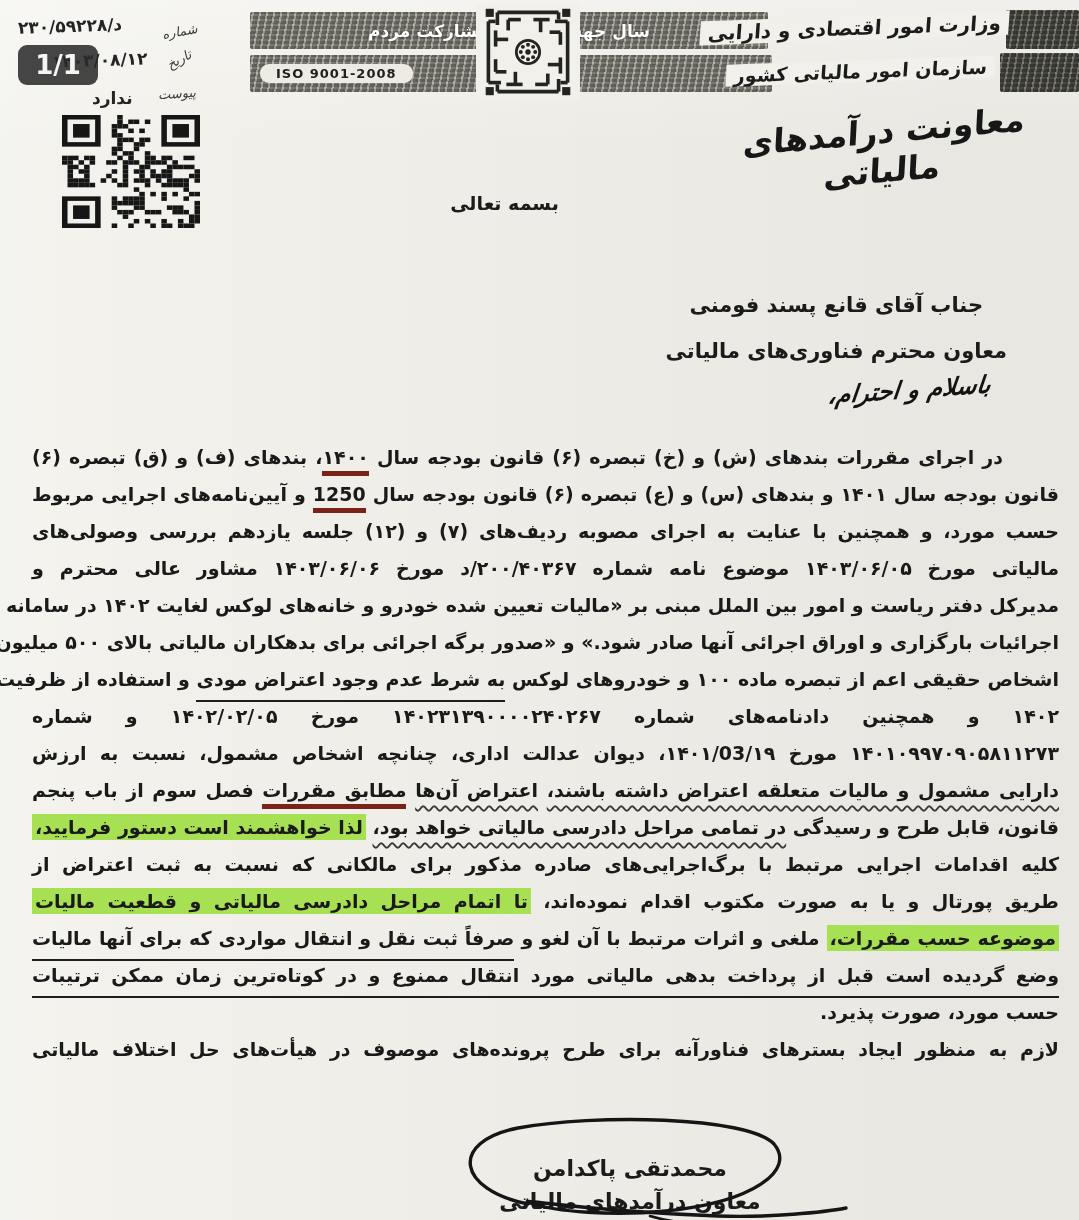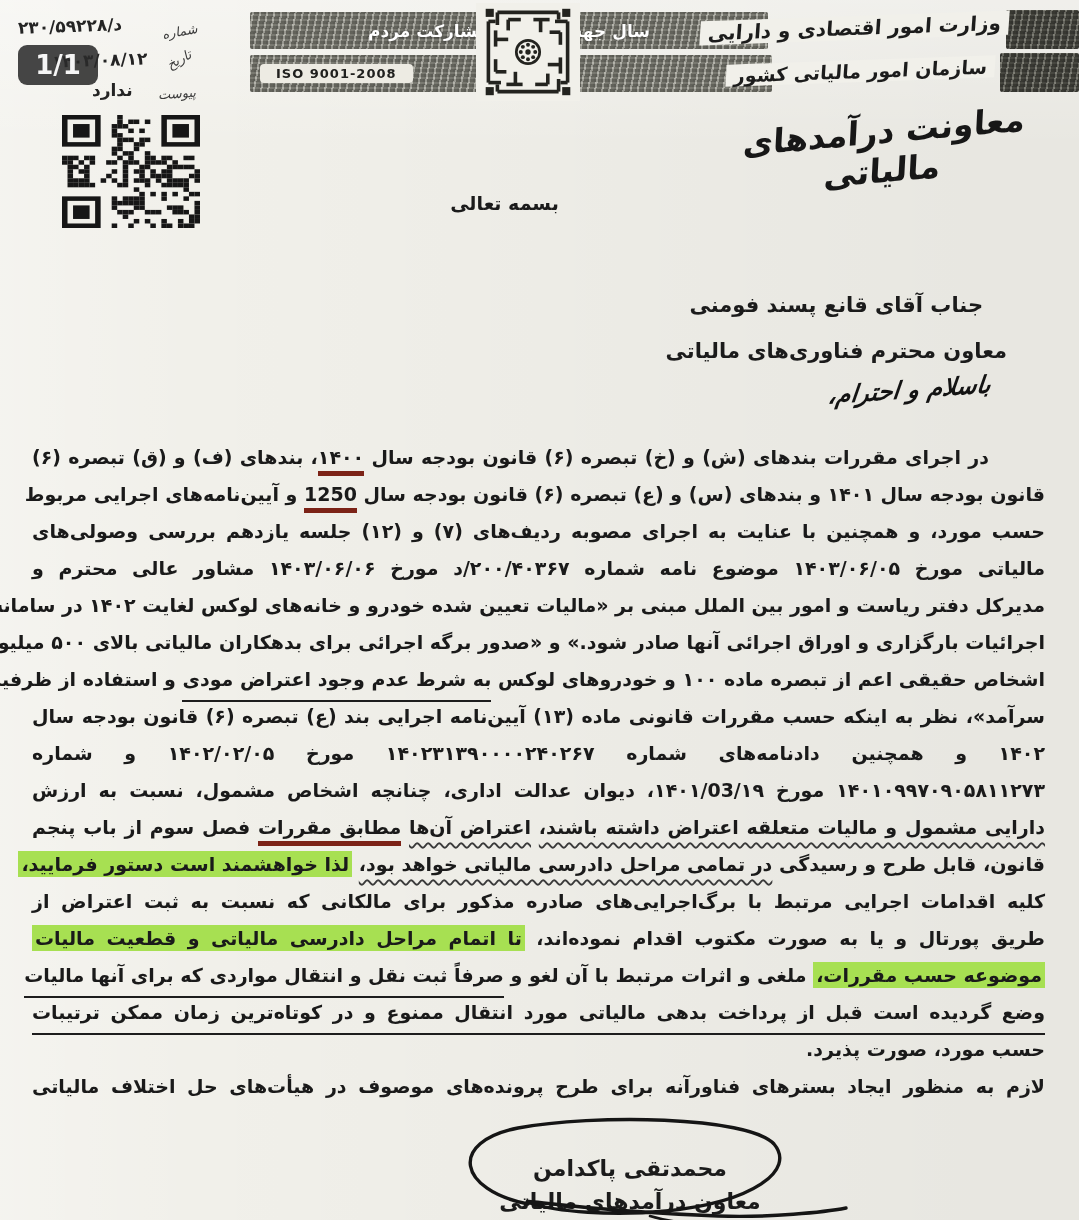--- a/index.html
+++ b/index.html
@@ -22,51 +22,51 @@
     font-size:26px; font-weight:bold; z-index:5;margin-top:35px;
   }
   .meta{ position:absolute; left:0; top:0; width:270px; height:110px; z-index:2;}
   .meta .lbl{ position:absolute; font-size:13px; color:#3a3a3a; font-style:italic; }
   .meta .val{ position:absolute; font-size:17px; font-weight:bold; color:#242424; direction:rtl; white-space:nowrap;}
   .lbl-num{ left:162px; top:24px; transform:rotate(-10deg);}
   .val-num{ left:18px; top:16px; transform:rotate(-2deg);}
   .lbl-date{ left:166px; top:52px; transform:rotate(-28deg);}
   .val-date{ left:52px; top:50px; transform:rotate(-2deg);}
   .lbl-att{ left:158px; top:86px; transform:rotate(-4deg);}
-  .val-att{ left:92px; top:80px;}
+  .val-att{ left:92px; top:88px;}
   .qr{ position:absolute; left:62px; top:115px; width:138px; height:113px; }
   .qr svg{ width:100%; height:100%; }
   
   .band{
     position:absolute; height:37px; border-radius:2px;
     background:
       repeating-linear-gradient(100deg, rgba(40,40,36,.33) 0 2px, rgba(242,241,235,.28) 2px 4px, rgba(70,70,63,.40) 4px 7px),
       repeating-linear-gradient(0deg, rgba(60,60,54,.30) 0 3px, rgba(205,204,196,.22) 3px 5px),
       #8e8e85;
   }
   .band.stub{ background:
       repeating-linear-gradient(100deg, rgba(20,20,18,.45) 0 2px, rgba(210,210,200,.18) 2px 4px, rgba(35,35,30,.5) 4px 7px),
       repeating-linear-gradient(0deg, rgba(40,40,36,.35) 0 3px, rgba(160,160,150,.2) 3px 5px),
       #5f5f57;}
   .band1{ left:250px; top:12px; width:518px; display:flex; align-items:center; justify-content:center;}
   .band2{ left:250px; top:55px; width:522px; display:flex; align-items:center;}
   .stub1{ left:1006px; top:10px;  width:73px; height:39px;}
   .stub2{ left:1000px; top:53px;  width:79px; height:39px;}
   .slogan{ color:#fff; font-weight:bold; font-size:17px; direction:rtl; text-shadow:0 0 3px rgba(0,0,0,.55); letter-spacing:.5px;}
-  .iso{ background:#edebe3; color:#20201e; font-weight:bold; font-size:13px; padding:2px 16px; margin-left:10px; letter-spacing:1px; border-radius:4px;text-align:center;}
+  .iso{ background:#edebe3; color:#20201e; font-weight:bold; font-size:13px; padding:2px 16px; margin-left:10px; letter-spacing:1px; border-radius:9px;text-align:center;}
   .logo-box{ position:absolute; left:476px; top:3px; width:104px; height:98px; background:#f1f0ea; display:flex; align-items:center; justify-content:center; z-index:3;}
   .ministry{ position:absolute; right:70px; top:16px; font-size:20px; font-weight:bold; direction:rtl; transform:rotate(-2deg) skewX(-6deg); color:#1c1c1c; background:#f1f0ea; padding:0 8px;}
   .organization{ position:absolute; right:84px; top:60px; font-size:19px; font-weight:bold; direction:rtl; transform:rotate(-2deg) skewX(-6deg); color:#1c1c1c; background:#f1f0ea; padding:0 8px;}
   .department{ position:absolute; right:36px; top:112px; width:320px; text-align:center; font-size:33px; font-weight:bold; direction:rtl; transform:rotate(-5deg) skewX(-8deg); color:#171717;}
   .besmellah{ position:absolute; left:0; top:192px; width:100%; text-align:center; font-size:19px; font-weight:bold; direction:rtl; transform:translateX(-35px);}
   
   .recipient{ position:absolute; right:72px; top:282px; direction:rtl; text-align:center; font-weight:bold; font-size:21px; line-height:46px;}
   .salutation{ position:absolute; right:88px; top:376px; direction:rtl; font-size:24px; font-weight:600; font-style:italic; transform:rotate(-4deg) skewX(-10deg); color:#131313;}
   
-  .letter-body{ position:absolute; left:32px; right:34px; top:440px; direction:rtl; font-size:19px; font-weight:bold; color:#1a1a1a;}
+  .letter-body{ position:absolute; left:32px; right:20px; top:440px; direction:rtl; font-size:19px; font-weight:bold; color:#1a1a1a;}
   .bodyline{ height:37px; line-height:34px; text-align:justify; text-align-last:justify; white-space:nowrap;}
   .bodyline.ind{ padding-right:56px;}
   .bodyline.last{ text-align-last:right;}
   .seg-hl{ background:var(--hl,#a7e052); padding:2px 3px;}
   .seg-u{ border-bottom:2.5px solid #1d1d1d; padding-bottom:10px;}
   .seg-uw{ text-decoration:underline wavy #3a3a3a 1.5px; text-underline-offset:8px;}
   .seg-ur{ border-bottom:5px solid var(--red,#7c2317); padding-bottom:3px;}
   
   .signature{ position:absolute; left:430px; top:1152px; width:400px; text-align:center; direction:rtl; font-weight:bold; font-size:22px; line-height:33px; z-index:2;}
   .sig-scribble{ position:absolute; left:418px; top:1112px; width:430px; height:110px; z-index:3; pointer-events:none;}
@@ -328,21 +328,20 @@
   <div class="salutation">باسلام و احترام،</div>
 
   <div class="letter-body">
       <div class="bodyline ind"><span class="seg-n">در اجرای مقررات بندهای (ش) و (خ) تبصره (۶) قانون بودجه سال </span><span class="seg-ur">۱۴۰۰</span><span class="seg-n">، بندهای (ف) و (ق) تبصره (۶)</span></div>
       <div class="bodyline"><span class="seg-n">قانون بودجه سال ۱۴۰۱ و بندهای (س) و (ع) تبصره (۶) قانون بودجه سال </span><span class="seg-ur">1250</span><span class="seg-n"> و آیین‌نامه‌های اجرایی مربوط</span></div>
       <div class="bodyline"><span class="seg-n">حسب مورد، و همچنین با عنایت به اجرای مصوبه ردیف‌های (۷) و (۱۲) جلسه یازدهم بررسی وصولی‌های</span></div>
       <div class="bodyline"><span class="seg-n">مالیاتی مورخ ۱۴۰۳/۰۶/۰۵ موضوع نامه شماره ۲۰۰/۴۰۳۶۷/د مورخ ۱۴۰۳/۰۶/۰۶ مشاور عالی محترم و</span></div>
       <div class="bodyline"><span class="seg-n">مدیرکل دفتر ریاست و امور بین الملل مبنی بر «مالیات تعیین شده خودرو و خانه‌های لوکس لغایت ۱۴۰۲ در سامانه</span></div>
       <div class="bodyline"><span class="seg-n">اجرائیات بارگزاری و اوراق اجرائی آنها صادر شود.» و «صدور برگه اجرائی برای بدهکاران مالیاتی بالای ۵۰۰ میلیون ریال</span></div>
       <div class="bodyline"><span class="seg-n">اشخاص حقیقی اعم از تبصره ماده ۱۰۰ و خودروهای لوکس </span><span class="seg-u">به شرط عدم وجود اعتراض مودی</span><span class="seg-n"> و استفاده از ظرفیت سامانه</span></div>
-      <div class="bodyline"><span class="seg-n">سرآمد»، نظر به اینکه حسب مقررات قانونی ماده (۱۳) آیین‌نامه اجرایی بند (ع) تبصره (۶) قانون بودجه سال</span></div>
       <div class="bodyline"><span class="seg-n">۱۴۰۲ و همچنین دادنامه‌های شماره ۱۴۰۲۳۱۳۹۰۰۰۰۲۴۰۲۶۷ مورخ ۱۴۰۲/۰۲/۰۵ و شماره</span></div>
       <div class="bodyline"><span class="seg-n">۱۴۰۱۰۹۹۷۰۹۰۵۸۱۱۲۷۳ مورخ ۱۴۰۱/03/۱۹، دیوان عدالت اداری، چنانچه اشخاص مشمول، نسبت به ارزش</span></div>
       <div class="bodyline"><span class="seg-uw">دارایی مشمول و مالیات متعلقه اعتراض داشته باشند،</span><span class="seg-n"> </span><span class="seg-uw">اعتراض آن‌ها</span><span class="seg-n"> </span><span class="seg-ur">مطابق مقررات</span><span class="seg-n"> فصل سوم از باب پنجم</span></div>
       <div class="bodyline"><span class="seg-n">قانون، قابل طرح و رسیدگی </span><span class="seg-uw">در تمامی مراحل دادرسی مالیاتی خواهد بود،</span><span class="seg-n"> </span><span class="seg-hl">لذا خواهشمند است دستور فرمایید،</span></div>
       <div class="bodyline"><span class="seg-n">کلیه اقدامات اجرایی مرتبط با برگ‌اجرایی‌های صادره مذکور برای مالکانی که نسبت به ثبت اعتراض از</span></div>
       <div class="bodyline"><span class="seg-n">طریق پورتال و یا به صورت مکتوب اقدام نموده‌اند، </span><span class="seg-hl">تا اتمام مراحل دادرسی مالیاتی و قطعیت مالیات</span></div>
       <div class="bodyline"><span class="seg-hl">موضوعه حسب مقررات،</span><span class="seg-n"> ملغی و اثرات مرتبط با آن لغو و </span><span class="seg-u">صرفاً ثبت نقل و انتقال مواردی که برای آنها مالیات</span></div>
       <div class="bodyline"><span class="seg-u">وضع گردیده است قبل از پرداخت بدهی مالیاتی مورد انتقال ممنوع و در کوتاه‌ترین زمان ممکن ترتیبات</span></div>
       <div class="bodyline last"><span class="seg-n">حسب مورد، صورت پذیرد.</span></div>
       <div class="bodyline"><span class="seg-n">لازم به منظور ایجاد بسترهای فناورآنه برای طرح پرونده‌های موصوف در هیأت‌های حل اختلاف مالیاتی</span></div>

